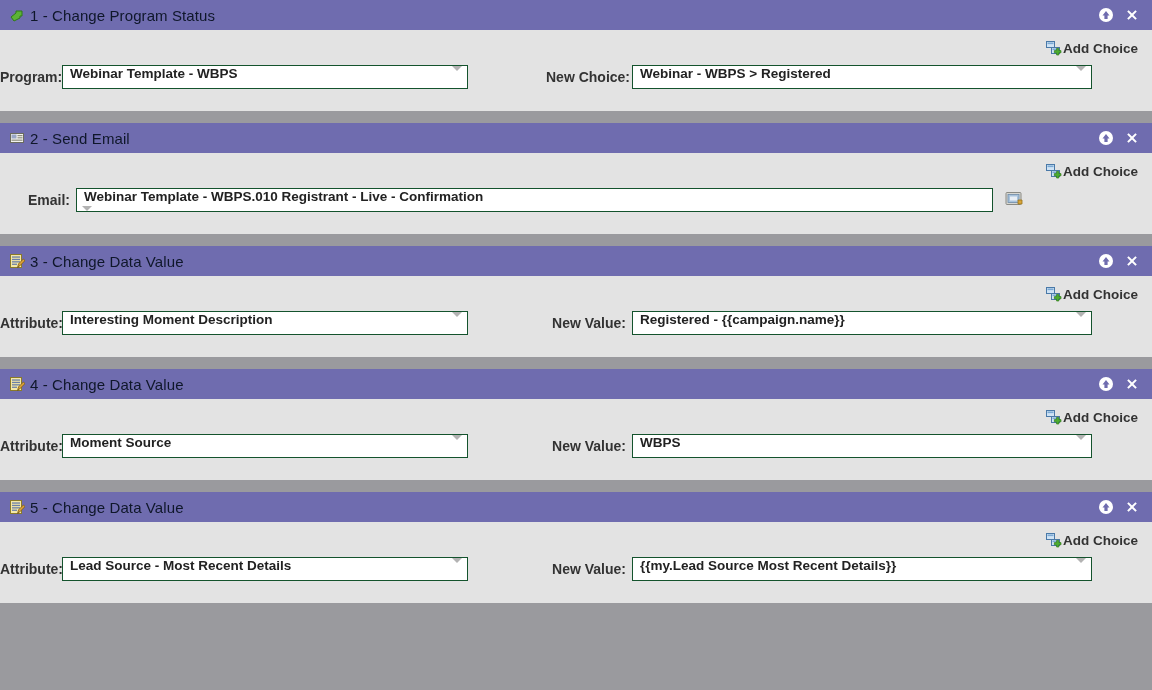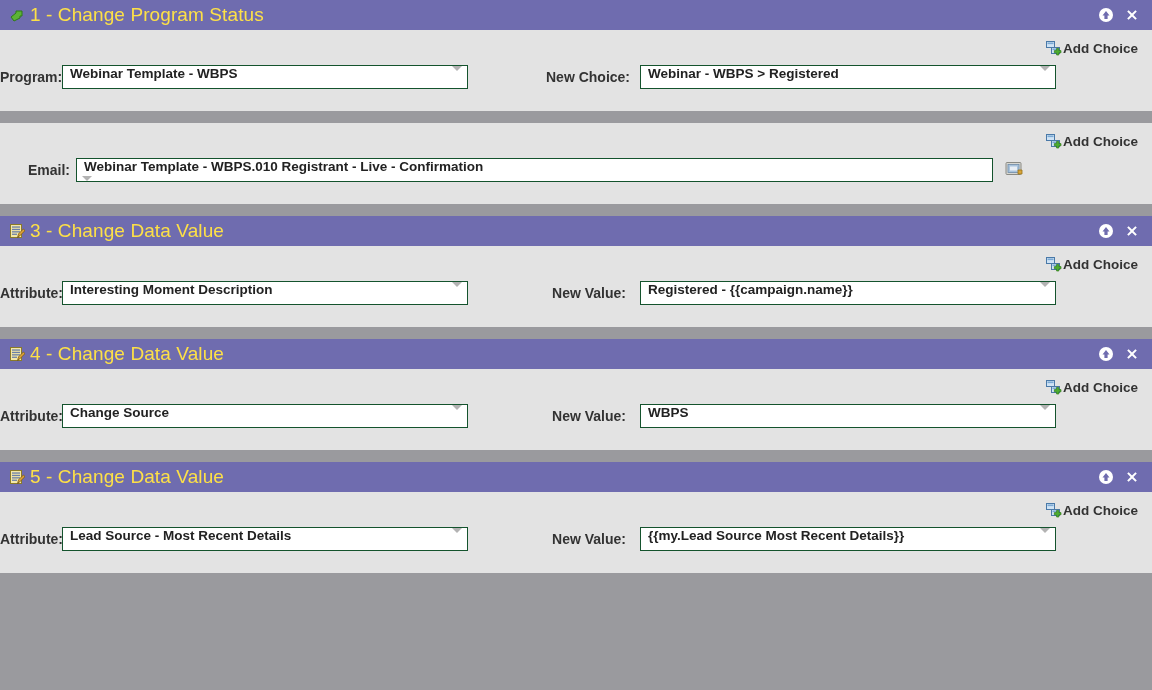--- a/index.html
+++ b/index.html
@@ -37,22 +37,22 @@
   .step-header-icon {
     width: 16px;
     height: 16px;
     margin-right: 5px;
     flex: 0 0 auto;
     display: flex;
     align-items: center;
     justify-content: center;
   }
   .step-title {
-    color: #fde047;
-    font-size: 19px;
+    color: #0f172a;
+    font-size: 15px;
     letter-spacing: 0.1px;
     white-space: nowrap;
   }
   .step-header-spacer {
     flex: 1 1 auto;
   }
   .hdr-btn {
     width: 20px;
     height: 20px;
     margin-left: 6px;
@@ -135,21 +135,21 @@
     border-left: 5px solid transparent;
     border-right: 5px solid transparent;
     border-top: 5px solid #b3b3b3;
   }
   
   .col-left .field-label { width: 56px; }
   .col-left.attr .field-label { width: 56px; }
   .sel-left { width: 406px; }
   .mid-gap { width: 78px; flex: 0 0 auto; }
   .col-right .field-label { width: 80px; }
-  .sel-right { width: 416px; margin-left: 8px; }
+  .sel-right { width: 460px; }
   .email-label { width: 46px; margin-left: 24px; }
   .sel-email { width: 917px; flex-direction: column; }
   .preview-btn {
     width: 22px;
     height: 22px;
     margin-left: 11px;
     display: flex;
     align-items: center;
     justify-content: center;
     cursor: pointer;
@@ -215,20 +215,44 @@
             <span class="select-arrow">
                 <span class="caret"></span>
               </span>
           </span>
         </div>
       </div>
     </div>
   </div>
 
   <div class="step">
+    <div class="step-header">
+      <span class="step-header-icon">
+        <svg width="16" height="16" viewBox="0 0 16 16">
+          <rect x="1.5" y="3.5" width="13" height="9" fill="#f2f2ee" stroke="#6b6b5e" stroke-width="1"></rect>
+          <rect x="2.5" y="4.5" width="5" height="4" fill="#9aa6c6"></rect>
+          <rect x="8.5" y="5" width="5" height="1.2" fill="#8f8f80"></rect>
+          <rect x="8.5" y="7.2" width="5" height="1.2" fill="#8f8f80"></rect>
+          <rect x="2.5" y="9.6" width="11" height="1.2" fill="#8f8f80"></rect>
+        </svg>
+      </span>
+      <span class="step-title">2 - Send Email</span>
+      <span class="step-header-spacer"></span>
+      <span class="hdr-btn">
+        <svg width="16" height="16" viewBox="0 0 16 16">
+          <circle cx="8" cy="8" r="7" fill="#ffffff"></circle>
+          <path d="M8 4 L11.5 8.5 L9.6 8.5 L9.6 12 L6.4 12 L6.4 8.5 L4.5 8.5 Z" fill="#6f6caf"></path>
+        </svg>
+      </span>
+      <span class="hdr-btn">
+        <svg width="16" height="16" viewBox="0 0 16 16">
+          <path d="M3.2 4.6 L4.6 3.2 L8 6.6 L11.4 3.2 L12.8 4.6 L9.4 8 L12.8 11.4 L11.4 12.8 L8 9.4 L4.6 12.8 L3.2 11.4 L6.6 8 Z" fill="#ffffff"></path>
+        </svg>
+      </span>
+    </div>
     <div class="step-body">
       <div class="addchoice-row">
         <span class="addchoice">
           <span class="addchoice-icon">
             <svg width="16" height="16" viewBox="0 0 16 16">
               <rect x="0.5" y="1.5" width="8" height="6" fill="#cfe3f5" stroke="#4a79a8" stroke-width="1"></rect>
               <rect x="1.5" y="2.5" width="6" height="1.6" fill="#7ba9d4"></rect>
               <rect x="5.5" y="7.5" width="8" height="6" fill="#cfe3f5" stroke="#4a79a8" stroke-width="1"></rect>
               <rect x="6.5" y="8.5" width="6" height="1.6" fill="#7ba9d4"></rect>
               <path d="M10 10 h2.2 v2.2 h2.2 v2.2 h-2.2 v2.2 h-2.2 v-2.2 h-2.2 v-2.2 h2.2 z" fill="#4caf30" stroke="#2f7a18" stroke-width="0.7" transform="translate(0.6,-1.6)"></path>
@@ -364,21 +388,21 @@
               <path d="M10 10 h2.2 v2.2 h2.2 v2.2 h-2.2 v2.2 h-2.2 v-2.2 h-2.2 v-2.2 h2.2 z" fill="#4caf30" stroke="#2f7a18" stroke-width="0.7" transform="translate(0.6,-1.6)"></path>
             </svg>
           </span>
           <span>Add Choice</span>
         </span>
       </div>
       <div class="fields-row">
         <div class="field col-left attr">
           <span class="field-label">Attribute:</span>
           <span class="select sel-left">
-            <span class="select-value">Change Source</span>
+            <span class="select-value">Moment Source</span>
             <span class="select-arrow">
                 <span class="caret"></span>
               </span>
           </span>
         </div>
         <span class="mid-gap"></span>
         <div class="field col-right">
           <span class="field-label">New Value:</span>
           <span class="select sel-right">
             <span class="select-value">WBPS</span>

